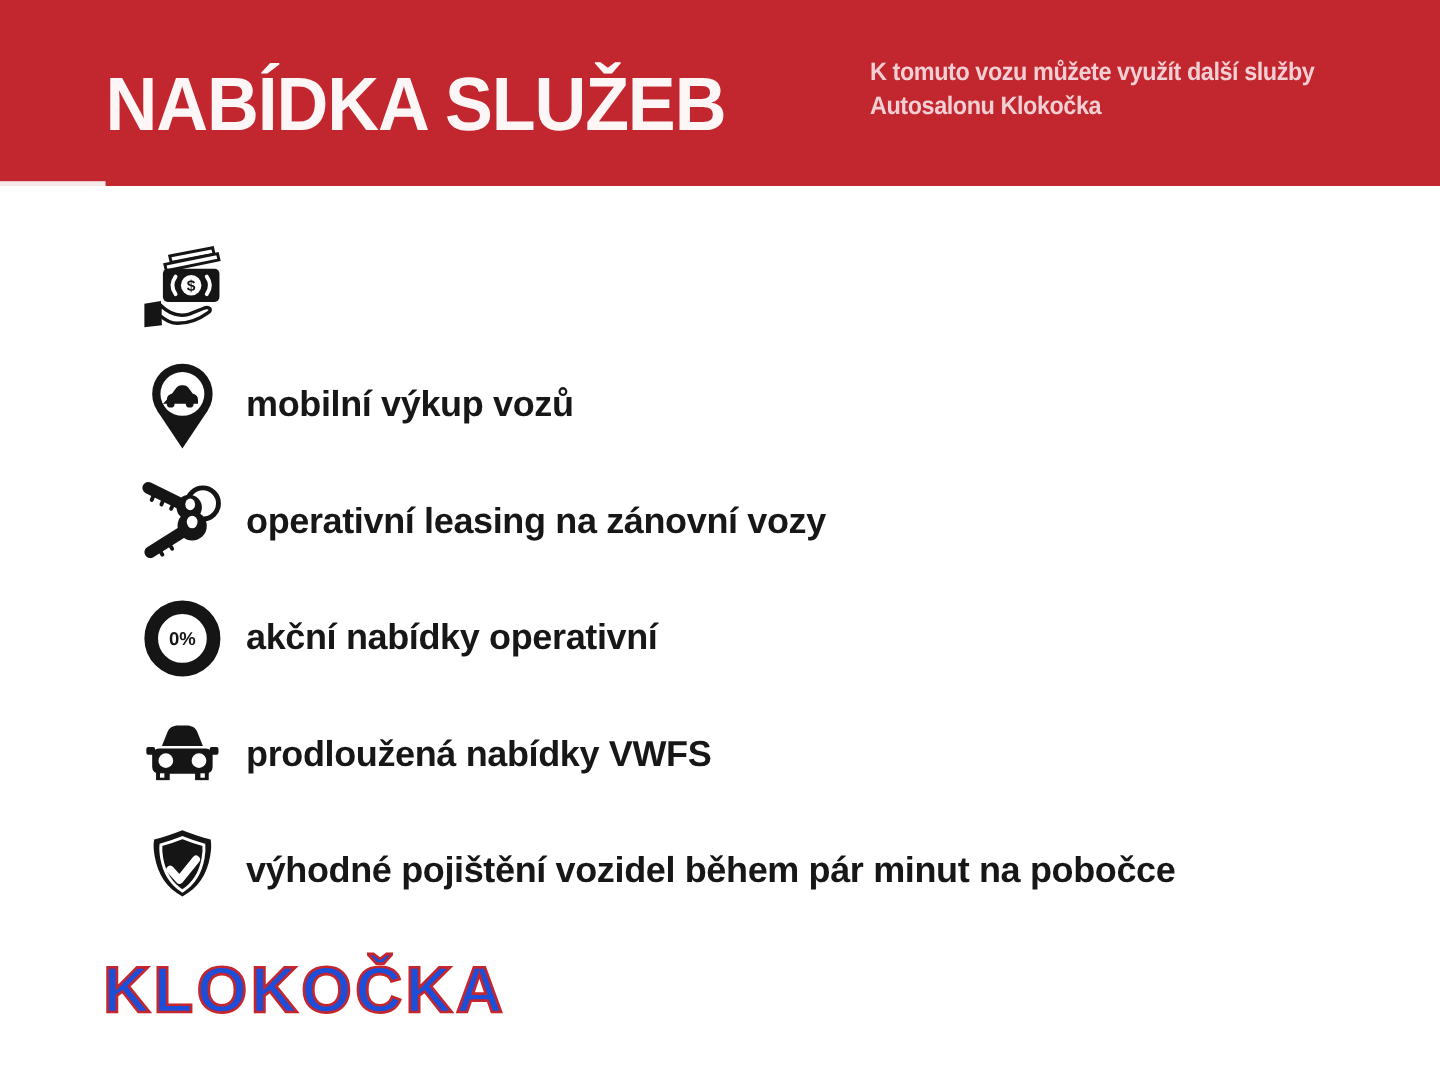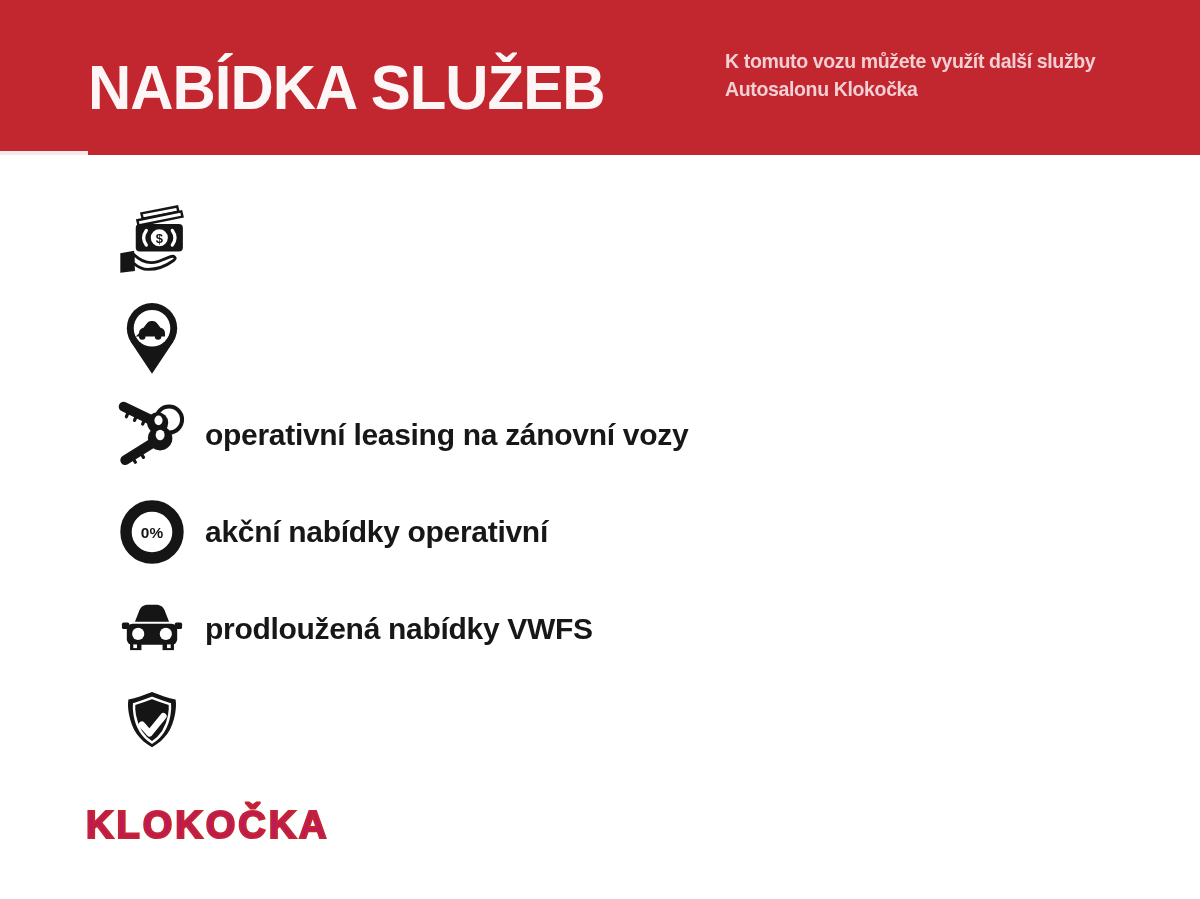--- a/index.html
+++ b/index.html
@@ -82,25 +82,25 @@
     letter-spacing: -0.3px;
     color: #171717;
     white-space: nowrap;
   }
 
   
   .logo-wordmark {
     position: absolute;
     left: 86px;
     top: 795px;
-    font-size: 38px;
+    font-size: 54px;
     line-height: 60px;
     font-weight: bold;
     letter-spacing: 3px;
-    color: #be185d;
+    color: #1d4ed8;
     -webkit-text-stroke: 2.2px #c5262e;
     white-space: nowrap;
   }
 </style>
 </head>
 <body>
 
 <div class="stage">
 
   <div class="header">
@@ -132,20 +132,21 @@
 
     <div class="service-row">
       <span class="service-icon">
         <svg viewBox="0 0 96 96" aria-hidden="true">
           <circle cx="48" cy="36" r="31" fill="#151515"></circle>
           <path d="M22 53 L48 92 L74 53 Z" fill="#151515"></path>
           <circle cx="48" cy="36" r="22.5" fill="#ffffff"></circle>
           <path d="M32 42 q0 -5 5.5 -6.5 l4.5 -6 q2 -2.5 5 -2.5 h2 q3 0 5 2.5 l4.5 6 q5.5 1.5 5.5 6.5 v4 h-4.5 a4 4 0 0 1 -8 0 h-11.5 a4 4 0 0 1 -8 0 h-4 z" fill="#151515"></path>
         </svg>
       </span>
+      <span class="service-label">mobilní výkup vozů</span>
     </div>
 
     <div class="service-row">
       <span class="service-icon">
         <svg viewBox="0 0 96 96" aria-hidden="true">
           <circle cx="69" cy="29" r="16" fill="none" stroke="#151515" stroke-width="5"></circle>
           <g stroke="#151515" stroke-linecap="round">
             <path d="M52 32 L13 13" stroke-width="12"></path>
             <path d="M20 17 l-3.5 8.5" stroke-width="4"></path>
             <path d="M30 21.5 l-3.5 8.5" stroke-width="4"></path>
@@ -194,19 +195,20 @@
     </div>
 
     <div class="service-row">
       <span class="service-icon">
         <svg viewBox="0 0 96 96" aria-hidden="true">
           <path d="M48 6 c10 4 20 7.5 29 9.5 c1 5.5 0.5 11 -0.5 17 c-3.5 20 -12.5 32.5 -28.5 41.5 c-16 -9 -25 -21.5 -28.5 -41.5 c-1 -6 -1.5 -11.5 -0.5 -17 C28 13.5 38 10 48 6 Z" fill="#151515"></path>
           <path d="M48 13.5 c7.5 3 15 5.5 22 7.5 c0.5 4.5 0 9 -0.8 13.7 c-2.9 16.3 -10 26.5 -21.2 33.6 c-11.2 -7.1 -18.3 -17.3 -21.2 -33.6 c-0.8 -4.7 -1.3 -9.2 -0.8 -13.7 c7 -2 14.5 -4.5 22 -7.5 Z" fill="none" stroke="#ffffff" stroke-width="3"></path>
           <path d="M35.5 46.5 l9.5 10.5 l17 -21" stroke="#ffffff" stroke-width="8" fill="none" stroke-linecap="round" stroke-linejoin="round"></path>
         </svg>
       </span>
+      <span class="service-label">výhodné pojištění vozidel během pár minut na pobočce</span>
     </div>
 
   </div>
 
   <div class="logo-wordmark">KLOKOČKA</div>
 
 </div>
 
 </body></html>

